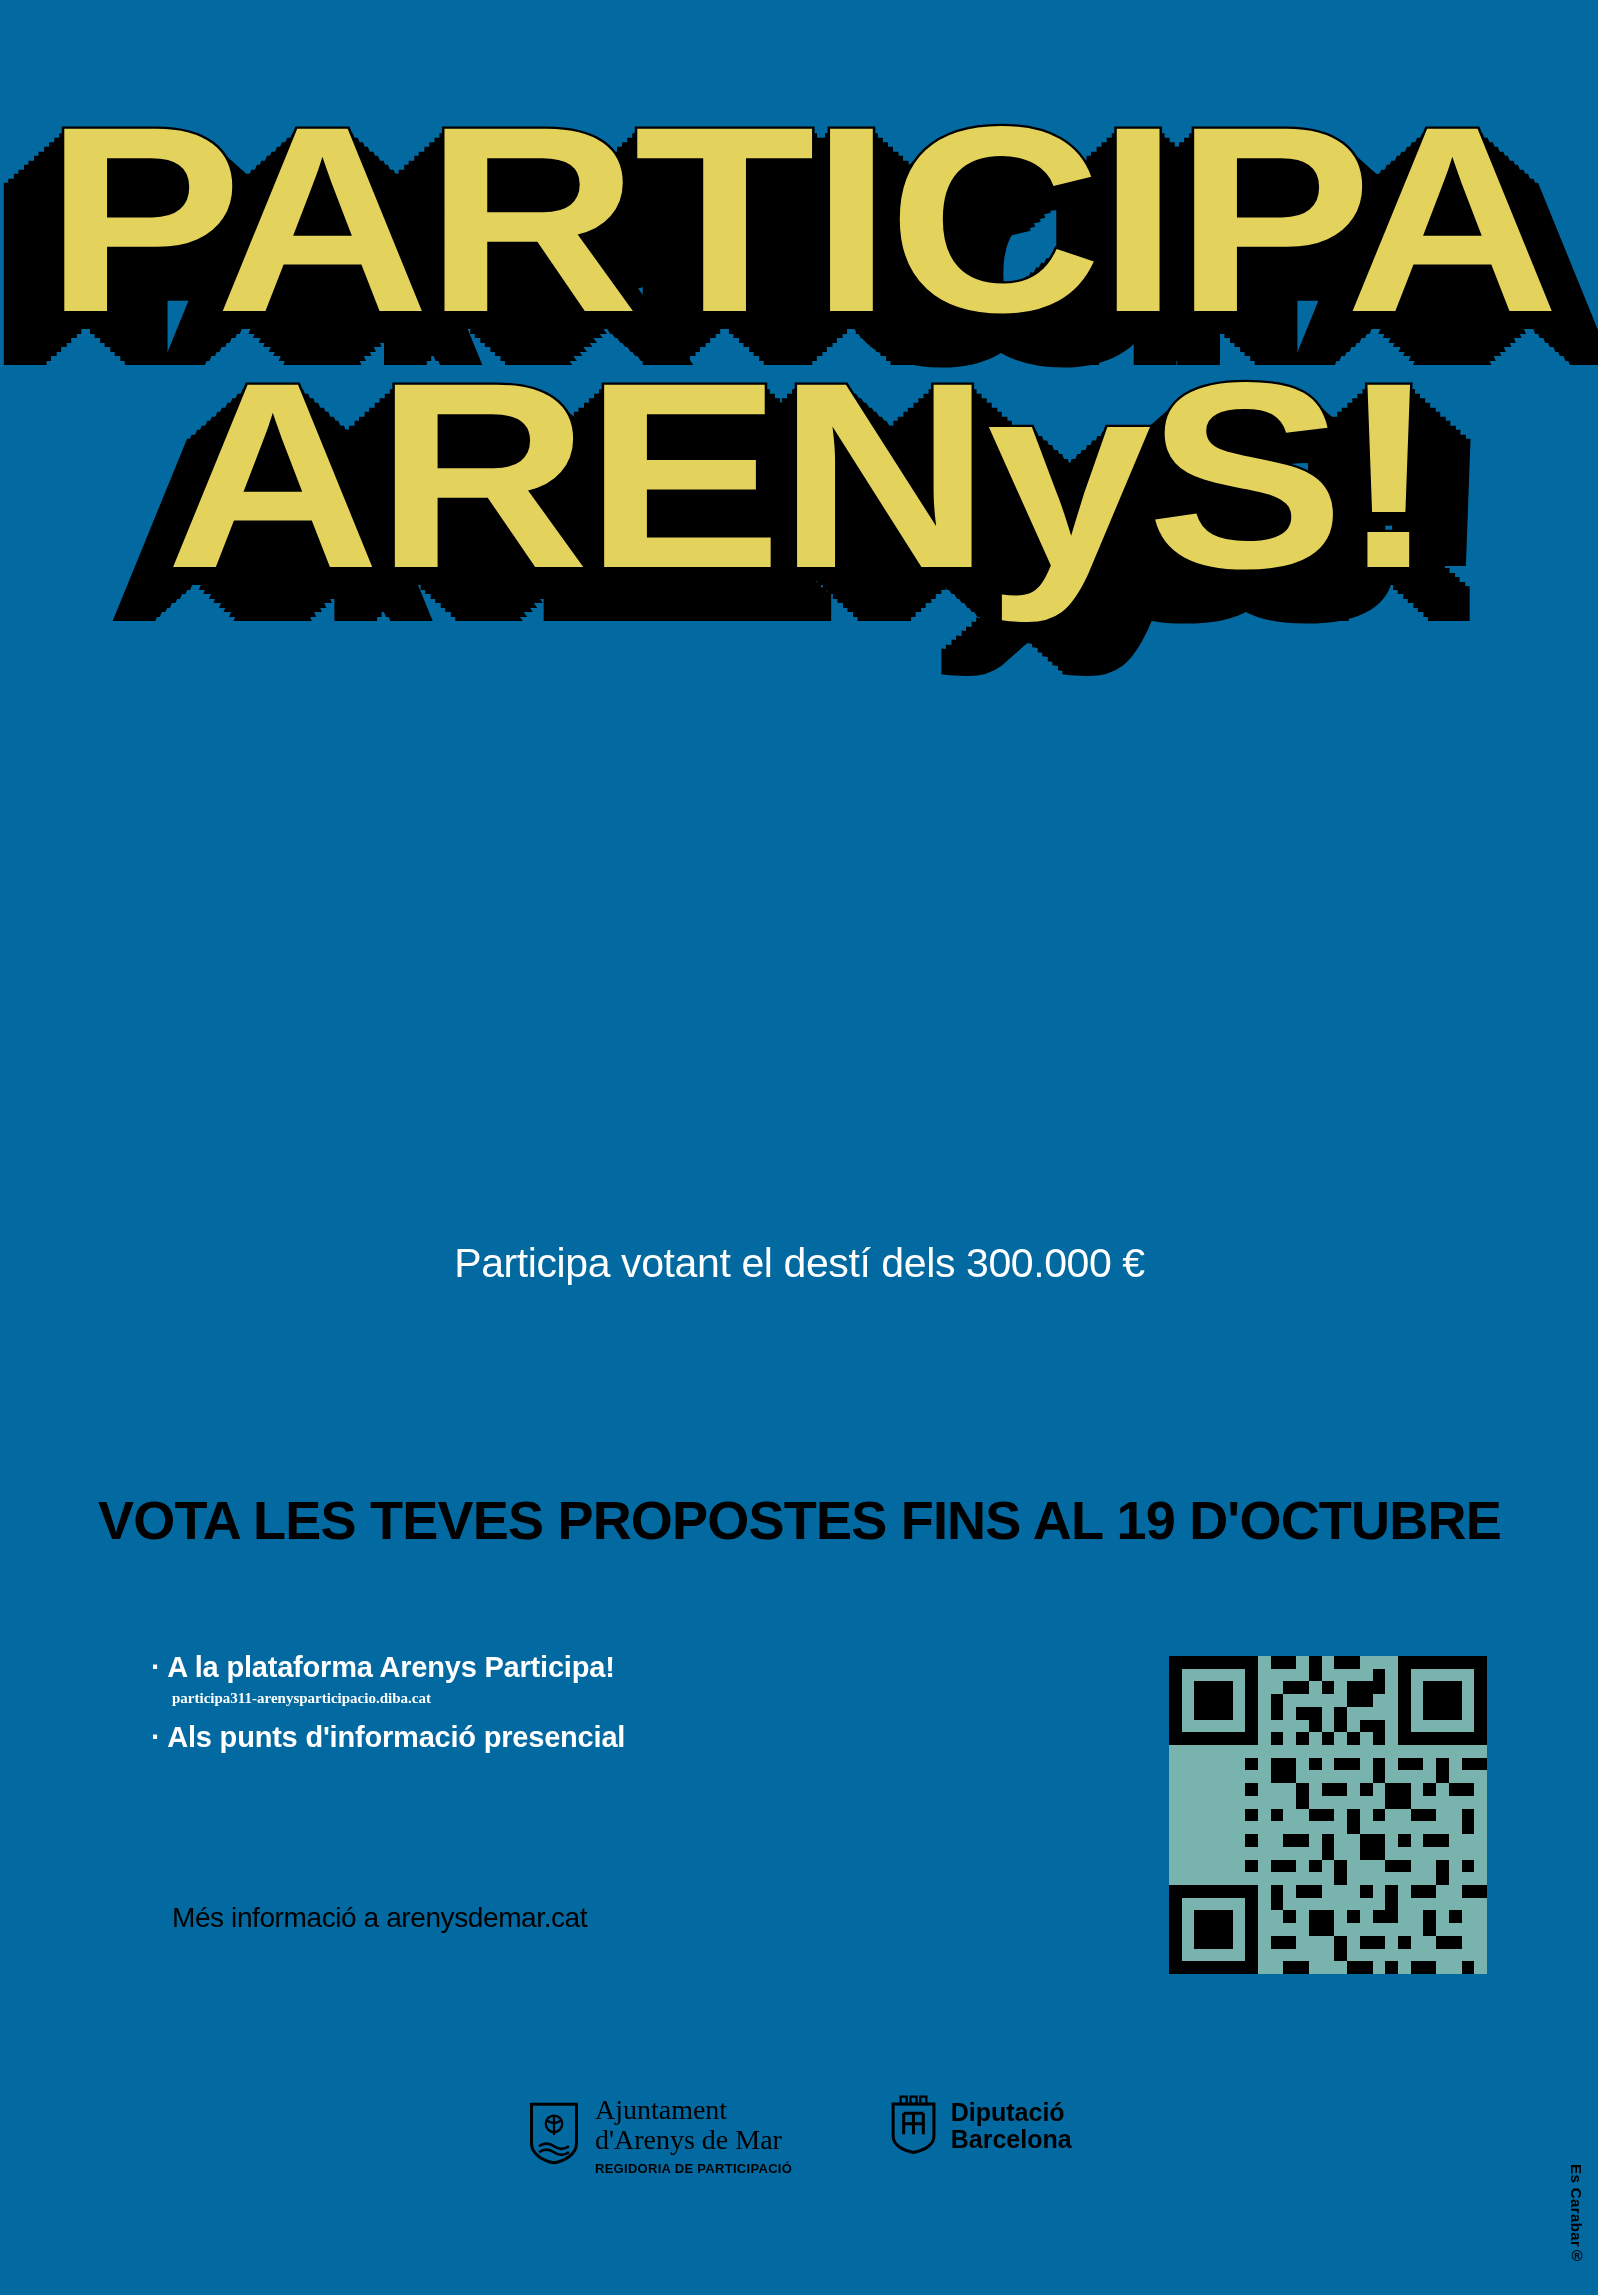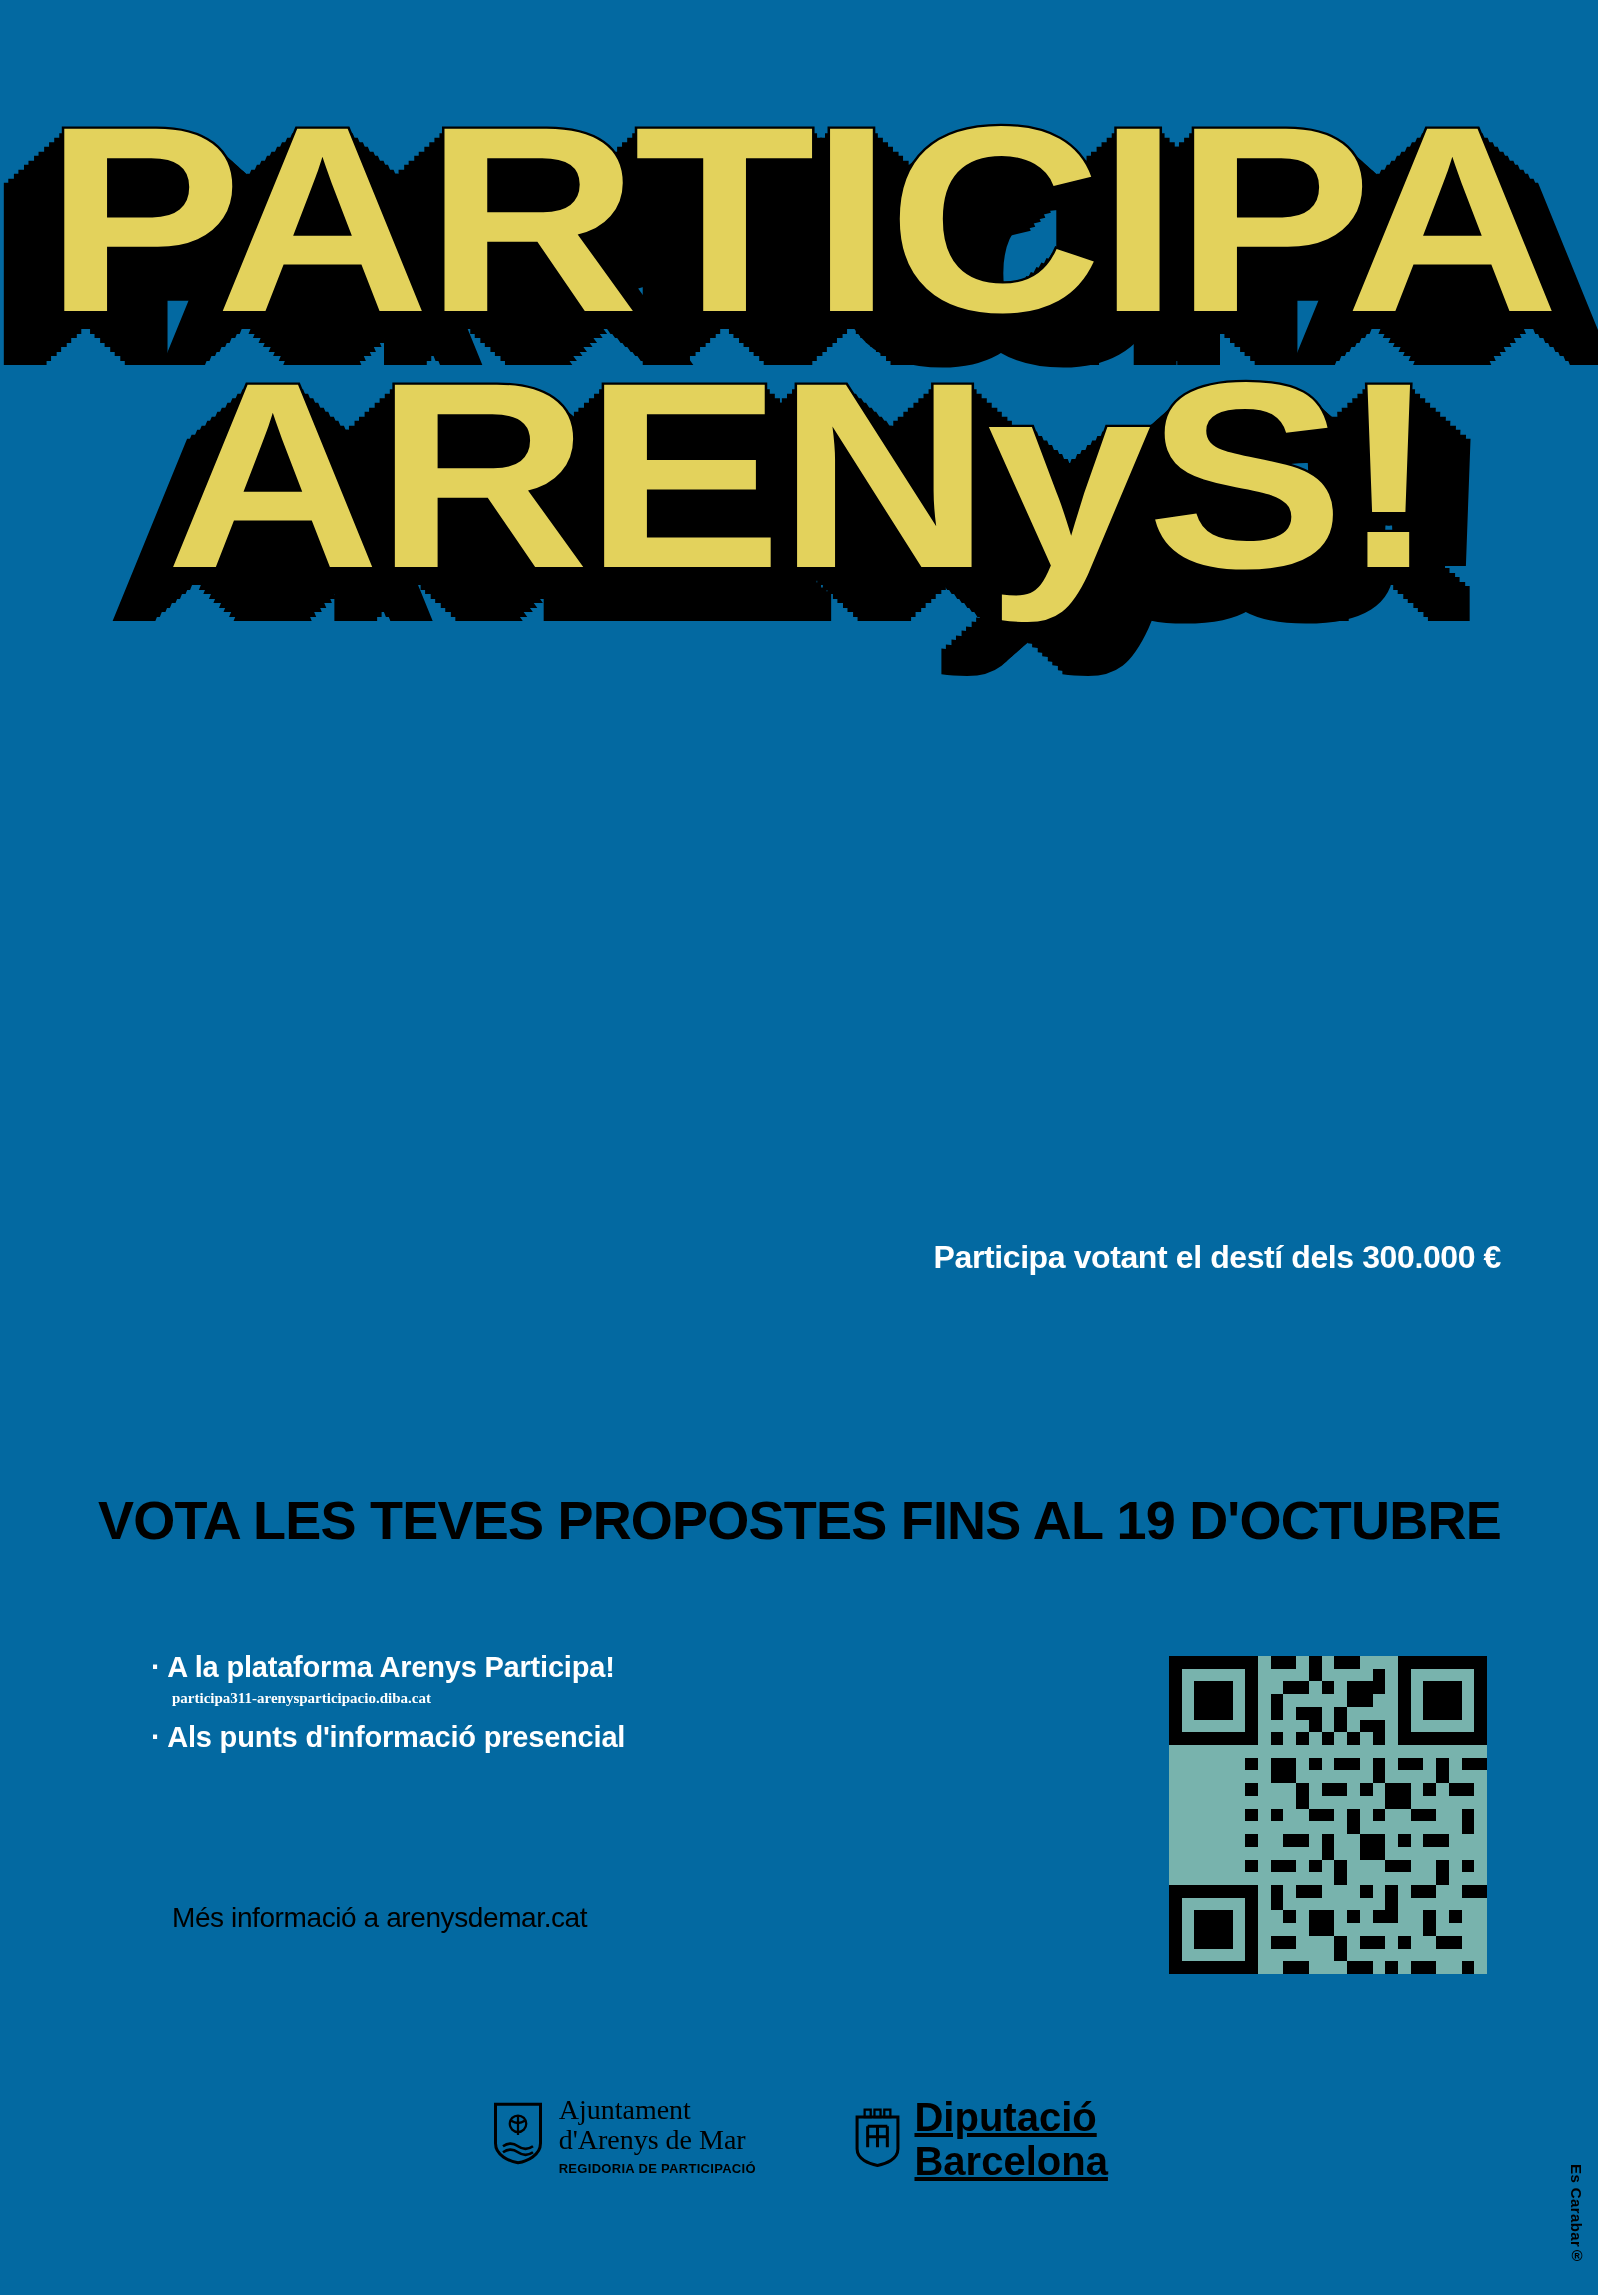--- a/index.html
+++ b/index.html
@@ -53,24 +53,24 @@
   }
   .hl-1 { font-size: 265px; }
   .hl-2 { font-size: 265px; margin-top: 44px; }
 
   
   .subtitle {
     position: absolute;
     left: 98px;
     right: 98px;
     top: 1237px;
-    text-align: right;
+    text-align: center;
     color: #ffffff;
-    font-size: 32px;
-    font-weight: bold;
+    font-size: 41px;
+    font-weight: normal;
     line-height: 1.28;
     letter-spacing: -0.4px;
   }
 
   
   .cta {
     position: absolute;
     left: 68px;
     right: 68px;
     top: 1490px;
@@ -154,24 +154,23 @@
     font-weight: normal;
   }
   .logo-text-sub {
     font-size: 13px;
     font-weight: bold;
     letter-spacing: 0.3px;
     margin-top: 5.3px;
   }
   .logo-diba-text {
     font-family: "Liberation Sans", sans-serif;
-    font-size: 40px;
+    font-size: 25px;
     font-weight: bold;
     line-height: 1.1;
-    text-decoration: underline;
   }
 
   
   .credit {
     position: absolute;
     right: 13.6px;
     bottom: 30px;
     color: #000;
     font-size: 15px;
     font-weight: bold;

